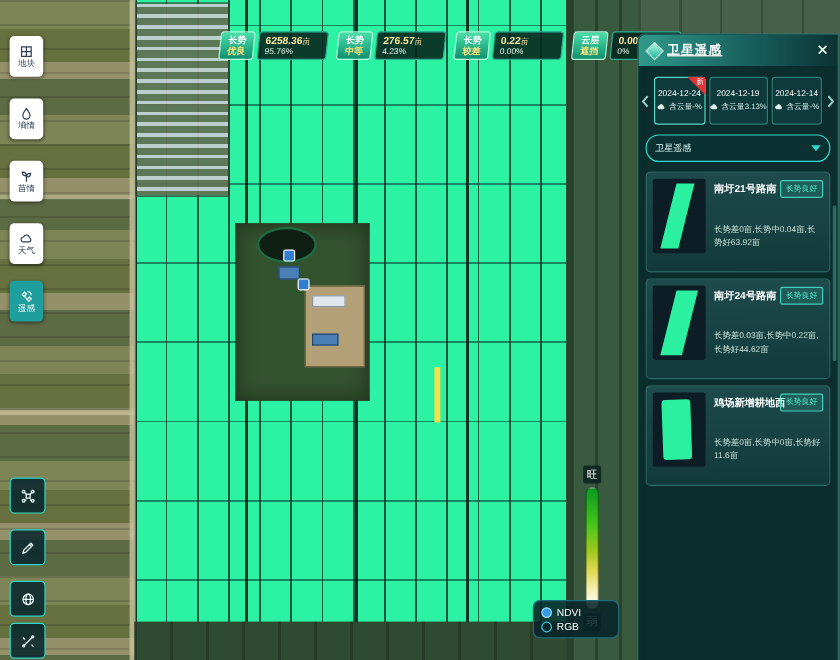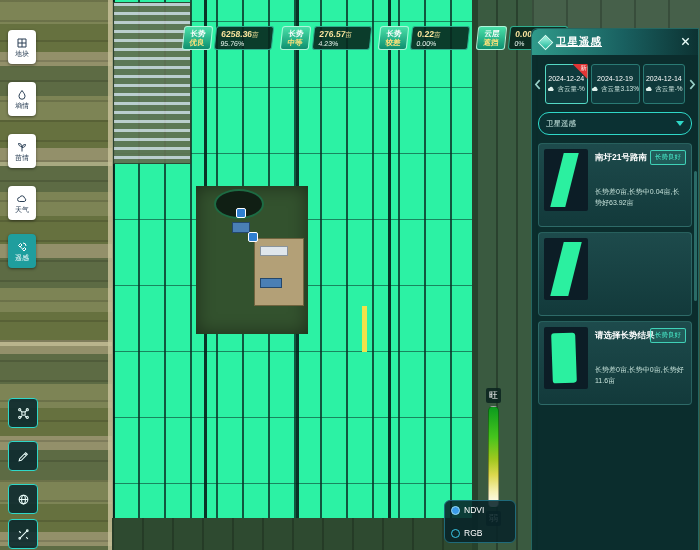--- a/index.html
+++ b/index.html
@@ -62,21 +62,21 @@
   .stat-value .v{font-size:8.5px;color:#ffe9a0;font-weight:bold;white-space:nowrap;}
   .stat-value .u{font-size:6.5px;color:#ffe9a0;font-weight:normal;}
   .stat-value .p{font-size:7px;color:#e8f8f0;}
 
   
   .legend{position:absolute;left:486px;top:388px;display:flex;flex-direction:column;align-items:center;}
   .legend-cap{background:rgba(10,35,30,.85);color:#fff;font-size:9px;padding:1px 3px;border-radius:2px;}
   .legend-bar{width:9px;height:100px;border-radius:5px;margin:3px 0;border:1px solid rgba(0,0,0,.35);
     background:linear-gradient(180deg,#0b9a1e 0%,#45c51d 30%,#9fc81e 52%,#ddd84e 68%,#f5f0b0 84%,#ffffff 100%);}
   .layer-toggle{position:absolute;left:444px;top:500px;width:58px;padding:4px 6px;border-radius:6px;
-    background:rgba(8,35,40,.88);border:1px solid #1f6a7a;display:flex;flex-direction:column;gap:13px;}
+    background:rgba(8,35,40,.88);border:1px solid #1f6a7a;display:flex;flex-direction:column;gap:2px;}
   .opt{display:flex;align-items:center;gap:4px;color:#fff;font-size:8.5px;cursor:pointer;}
   .radio{width:7px;height:7px;border-radius:50%;border:1px solid #3ac8e8;background:transparent;}
   .radio.sel{background:#3a9ae8;border-color:#9adcf5;}
 
   
   .panel{position:absolute;left:531px;top:28px;width:166px;height:522px;overflow:hidden;
     background:rgba(9,42,44,.94);border:1px solid rgba(60,160,150,.5);border-radius:6px 0 0 0;}
   .panel-header{height:26px;display:flex;align-items:center;gap:5px;padding:0 8px;position:relative;
     background:linear-gradient(90deg,#2f9a8a 0%,#196060 55%,rgba(20,80,80,.15) 100%);border-radius:6px 0 0 0;}
   .diamond{width:9px;height:9px;transform:rotate(45deg);
@@ -351,26 +351,31 @@
       <div class="card-body">
         <div class="card-title">南圩21号路南</div>
         <div class="card-badge">长势良好</div>
         <div class="card-desc">长势差0亩,长势中0.04亩,长势好63.92亩</div>
       </div>
     </div>
     <div class="card">
       <div class="thumb">
           <div class="shape" style="width:18px;"></div>
         </div>
+      <div class="card-body">
+        <div class="card-title">南圩24号路南</div>
+        <div class="card-badge">长势良好</div>
+        <div class="card-desc">长势差0.03亩,长势中0.22亩,长势好44.62亩</div>
+      </div>
     </div>
     <div class="card">
       <div class="thumb">
           <div class="shape blob"></div>
         </div>
       <div class="card-body">
-        <div class="card-title">请选择长势结果</div>
+        <div class="card-title">鸡场新增耕地西</div>
         <div class="card-badge">长势良好</div>
         <div class="card-desc">长势差0亩,长势中0亩,长势好11.6亩</div>
       </div>
     </div>
   </div>
   <div class="scrollbar"></div>
 </div>
 
 </body></html>

